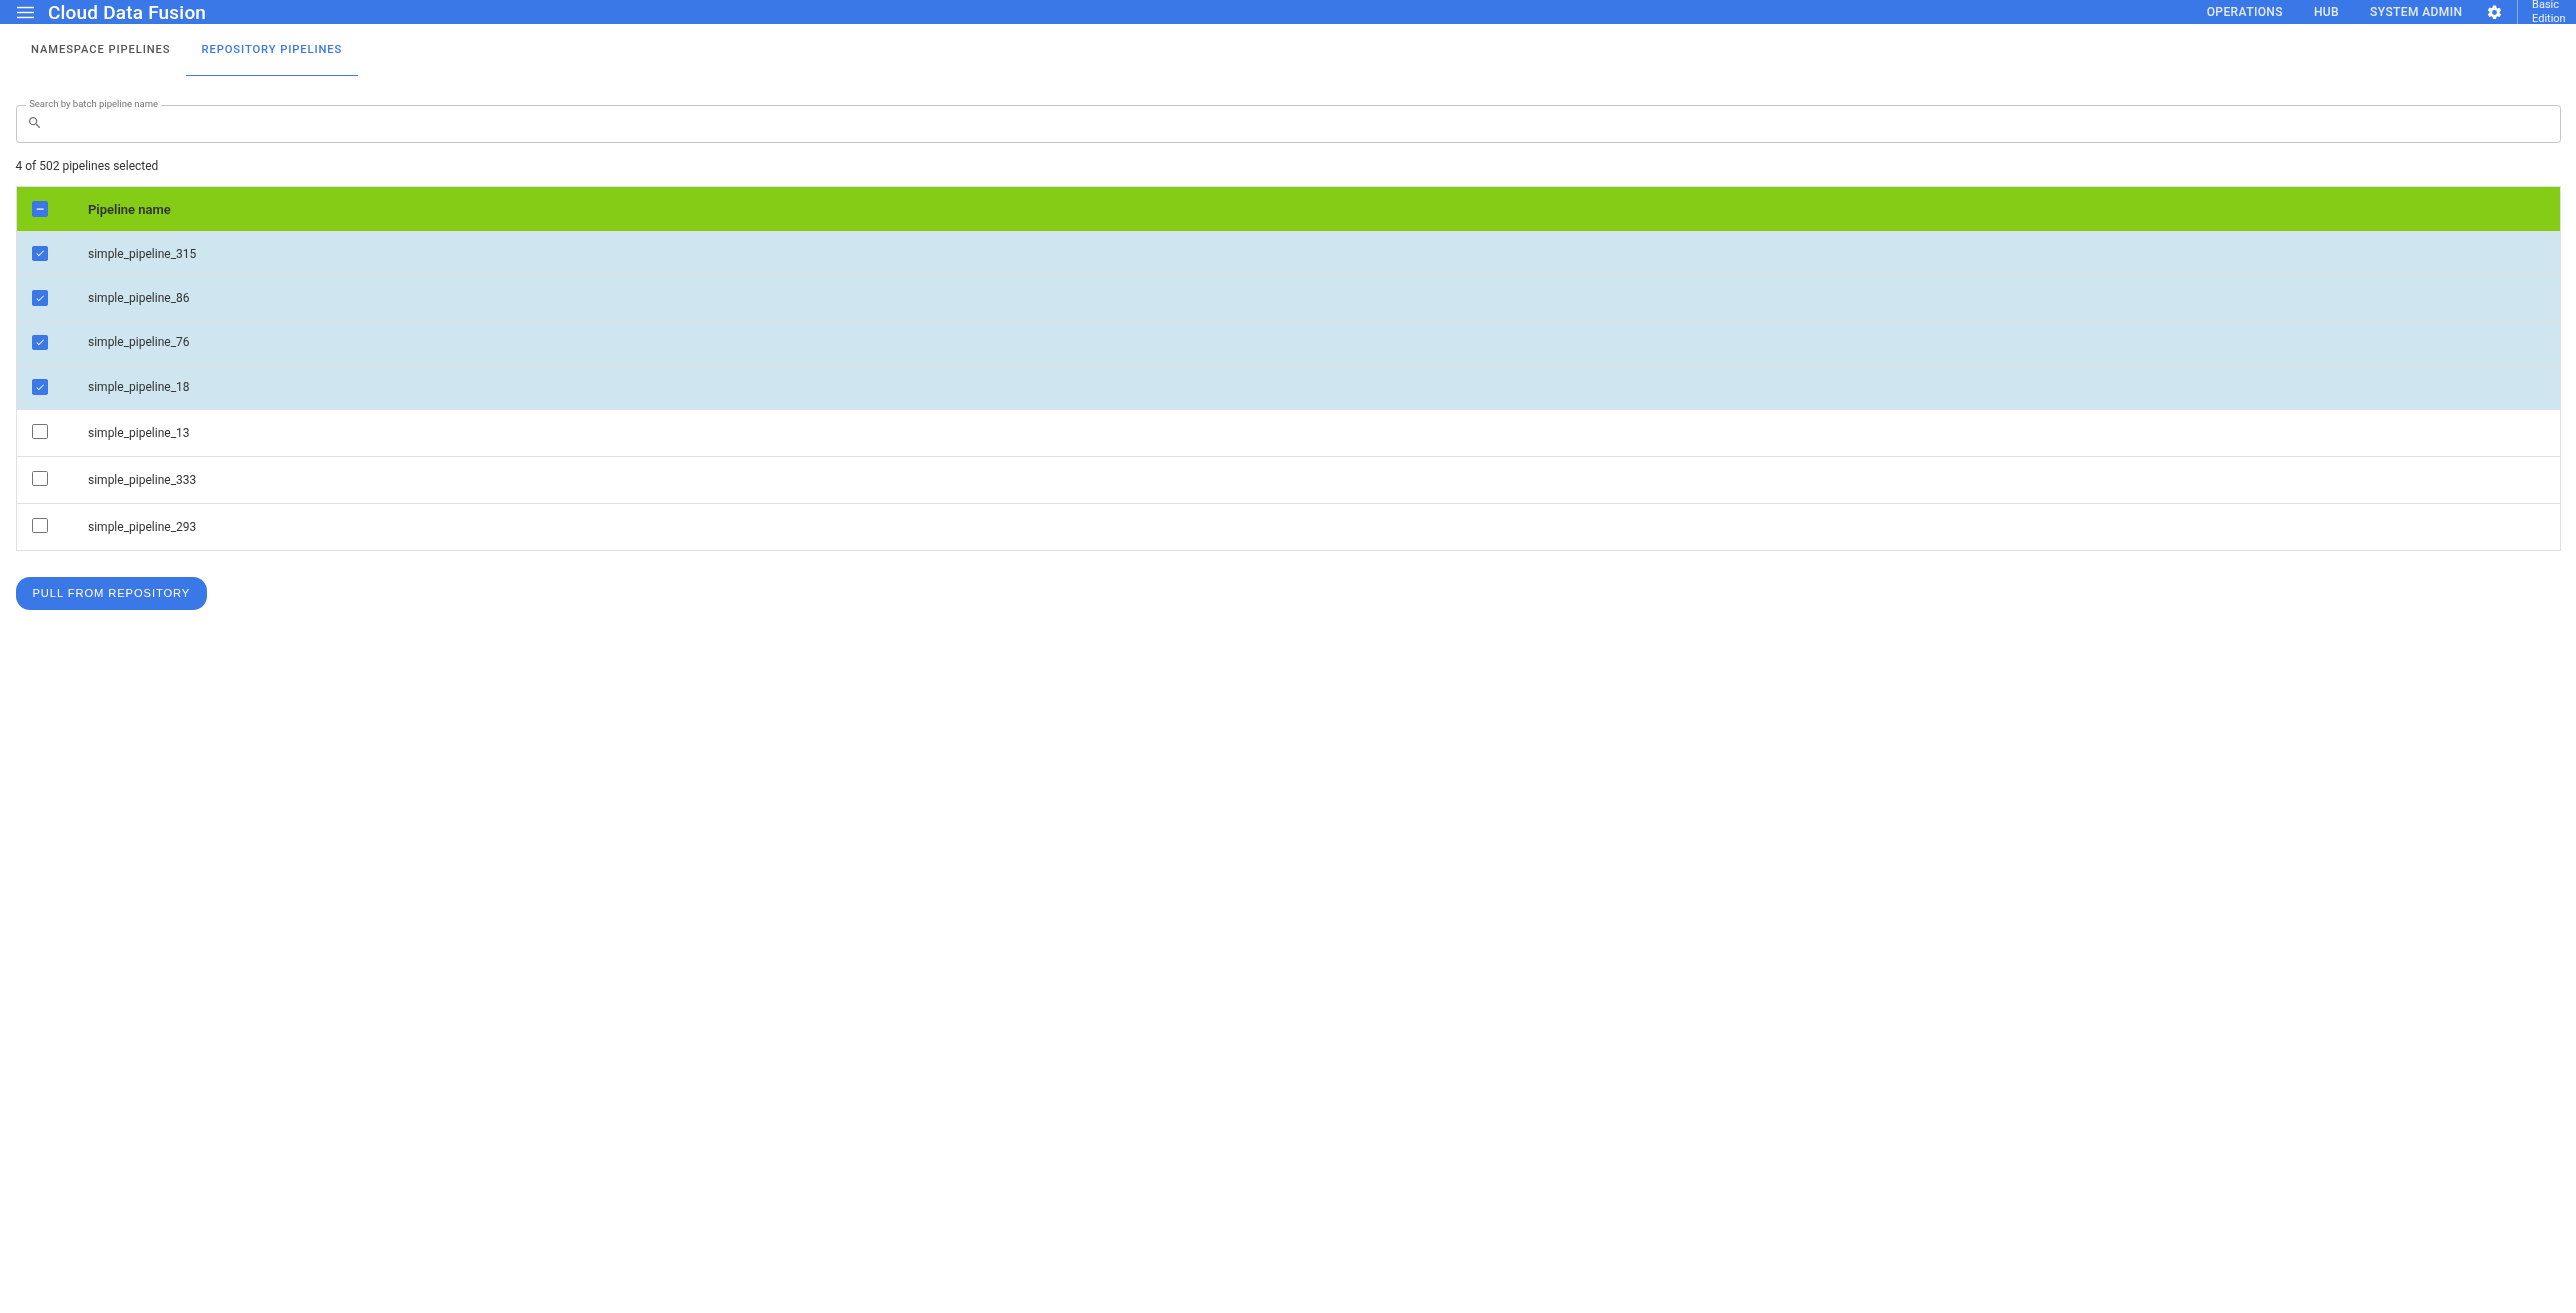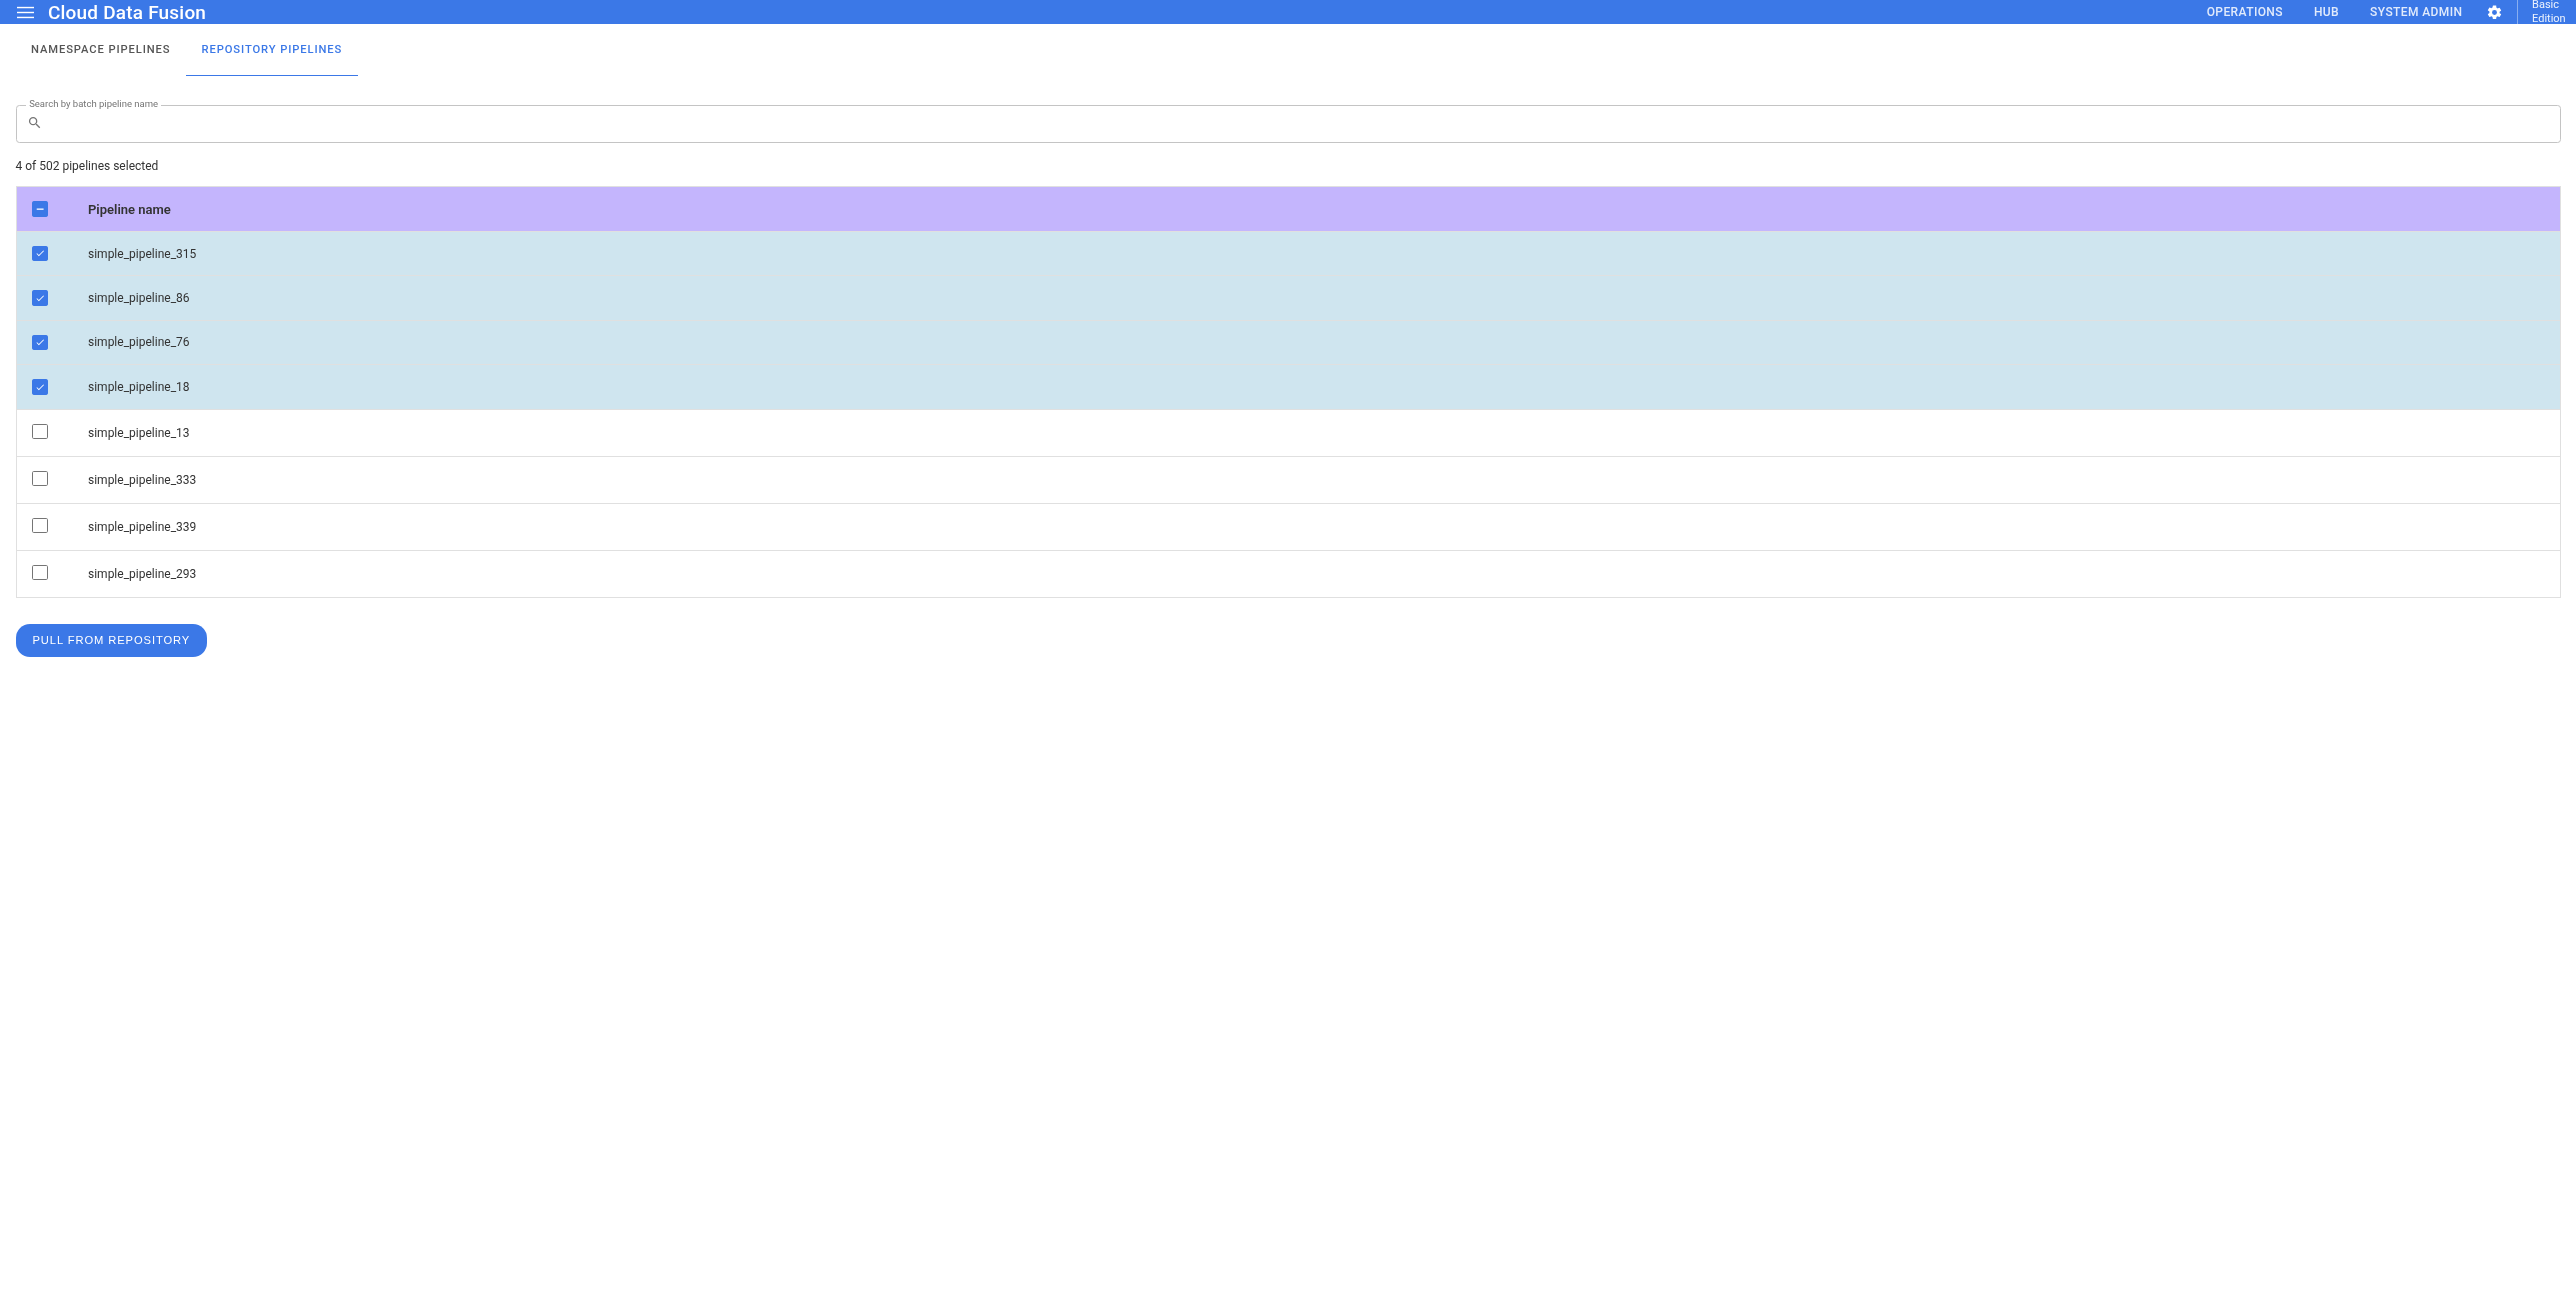--- a/index.html
+++ b/index.html
@@ -121,21 +121,21 @@
       font-size: 12px;
       color: #333;
       margin-bottom: 13.8px;
     }
     .table {
       width: 100%;
       border-collapse: collapse;
       border: 0.9px solid #e0e0e0;
     }
     .table-header {
-      background: #c4b5fd;
+      background: #84cc16;
       border-bottom: 0.9px solid #e0e0e0;
     }
     .table-header th {
       text-align: left;
       padding: 13.8px 12px;
       font-weight: 600;
       font-size: 13px;
     }
     .check-cell {
       width: 60px;
@@ -287,24 +287,20 @@
         <tr class="table-row">
           <td class="check-cell"><span class="checkbox"></span></td>
           <td>simple_pipeline_13</td>
         </tr>
         <tr class="table-row">
           <td class="check-cell"><span class="checkbox"></span></td>
           <td>simple_pipeline_333</td>
         </tr>
         <tr class="table-row">
           <td class="check-cell"><span class="checkbox"></span></td>
-          <td>simple_pipeline_339</td>
-        </tr>
-        <tr class="table-row">
-          <td class="check-cell"><span class="checkbox"></span></td>
           <td>simple_pipeline_293</td>
         </tr>
       </tbody>
   </table>
 
   <div class="action-bar">
     <button class="primary-button">PULL FROM REPOSITORY</button>
   </div>
 </div>
 

